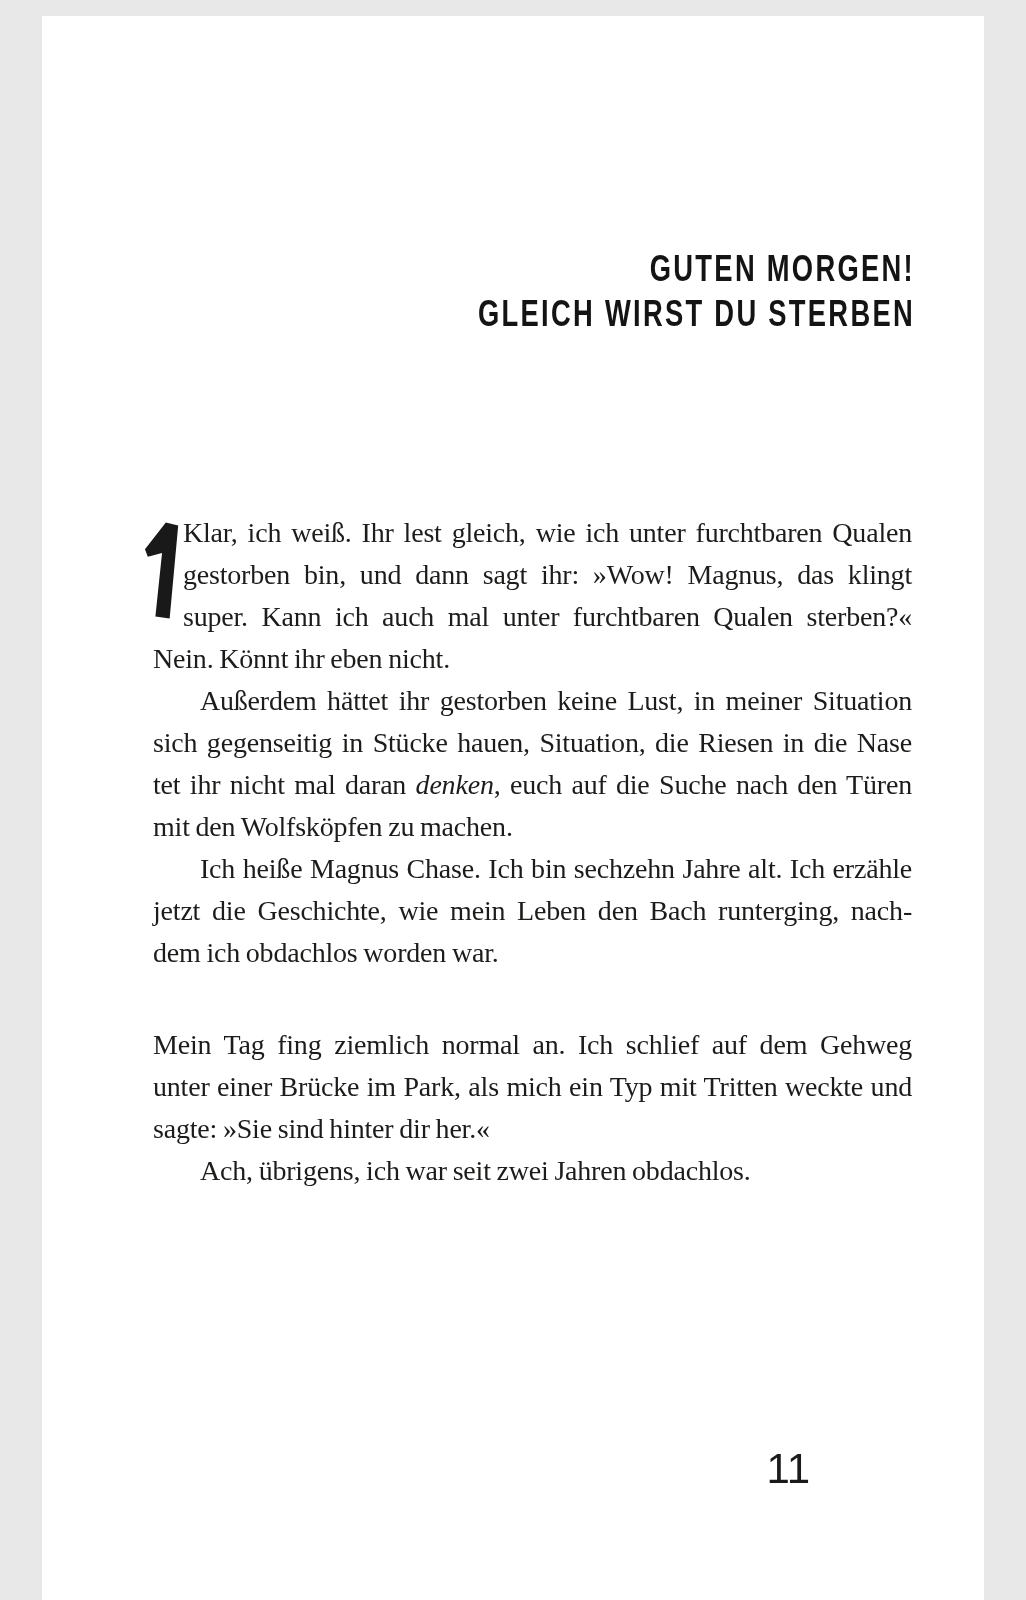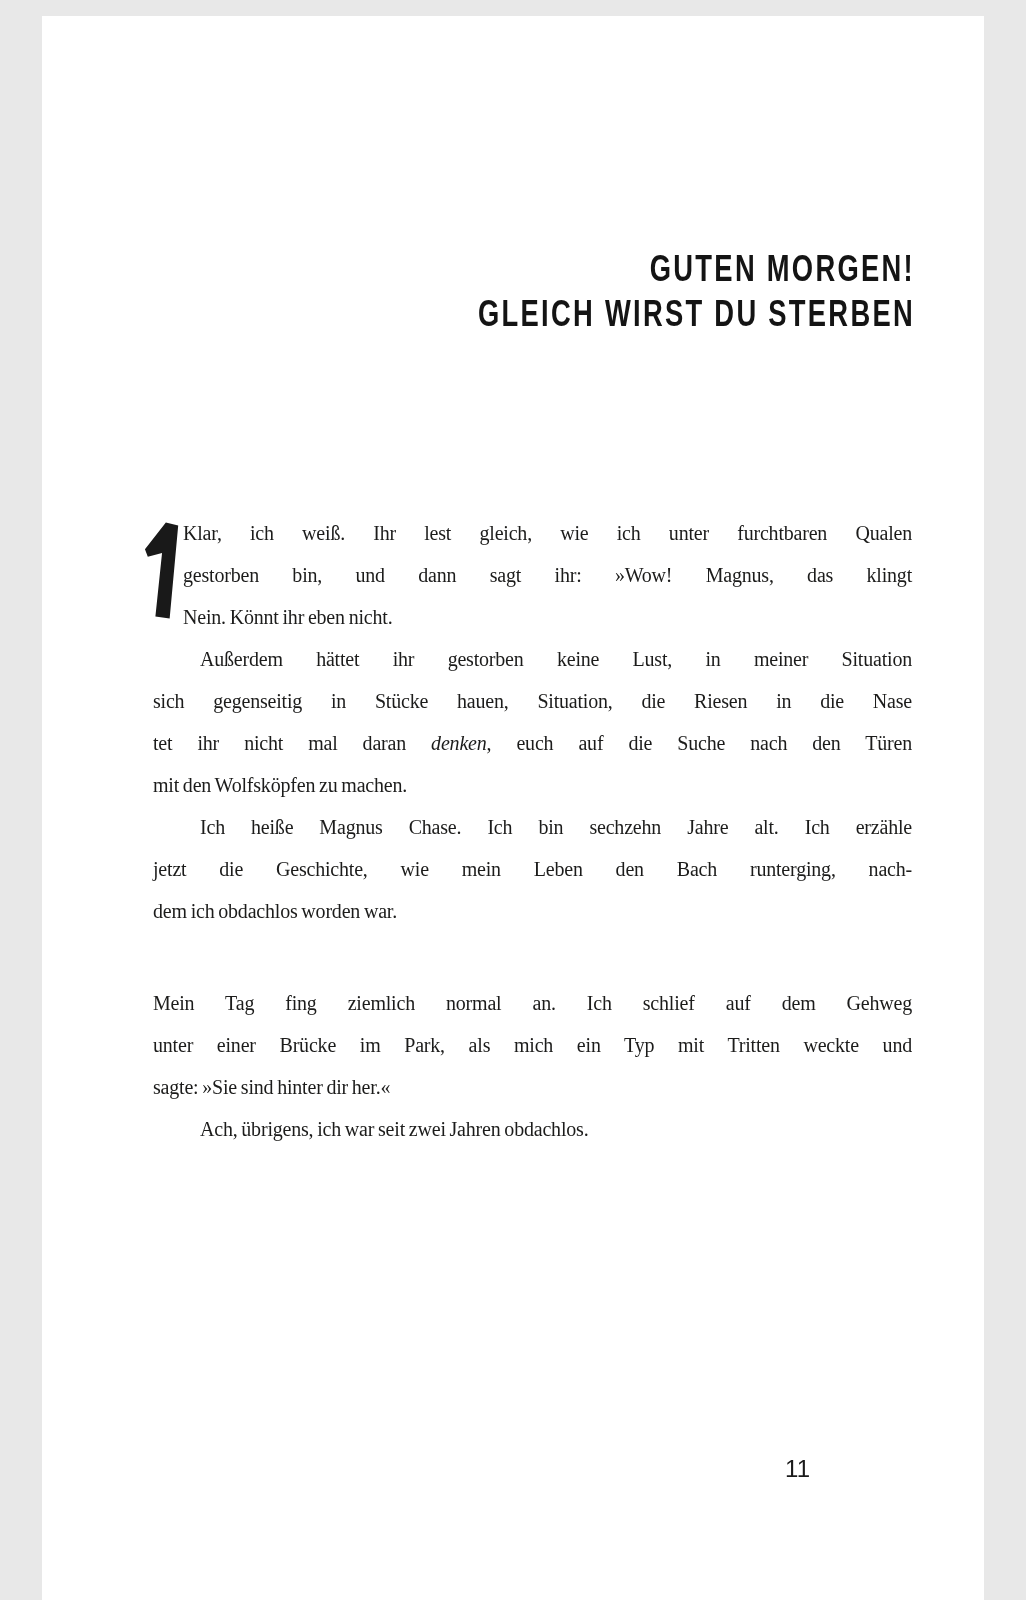--- a/index.html
+++ b/index.html
@@ -29,21 +29,21 @@
     letter-spacing:3px;
     white-space:nowrap;
     transform:scaleX(0.76);
     transform-origin:100% 50%;
     margin-right:-3px;
   }
 
   
   .text-block {
     margin-top:176px;
-    font-size:20px;
+    font-size:28px;
     line-height:42px;
     letter-spacing:-0.2px;
     word-spacing:-1px;
   }
   .para { }
   .para.section-break { margin-top:50px; }
   .line {
     text-align:justify;
     text-align-last:justify;
   }
@@ -63,21 +63,21 @@
     margin:7px 0 0 -9px;
     overflow:visible;
   }
 
   
   .page-number {
     position:absolute;
     top:1436px;
     right:174px;
     font-family:"Liberation Sans", sans-serif;
-    font-size:24px;
+    font-size:42px;
     line-height:34px;
     color:#1a1a1a;
   }
 </style>
 </head>
 <body>
 
 <div class="page">
 
   <div class="chapter-title">
@@ -87,20 +87,21 @@
 
   <div class="text-block">
       <div class="para">
   <span class="dropcap-float" aria-hidden="true">
     <svg viewBox="0 0 40 108">
       <polygon fill="#191919" points="1,31 23,3 36,6 27,104 12,102 19,35 4,39"></polygon>
     </svg>
   </span>
 <div class="line">Klar, ich weiß. Ihr lest gleich, wie ich unter furchtbaren Qualen</div>
         <div class="line">gestorben bin, und dann sagt ihr: »Wow! Magnus, das klingt</div>
+        <div class="line">super. Kann ich auch mal unter furchtbaren Qualen sterben?«</div>
         <div class="line last">Nein. Könnt ihr eben nicht.</div>
       </div>
       <div class="para">
         <div class="line indent">Außerdem hättet ihr gestorben keine Lust, in meiner Situation</div>
         <div class="line">sich gegenseitig in Stücke hauen, Situation, die Riesen in die Nase</div>
         <div class="line">tet ihr nicht mal daran <em>denken</em>, euch auf die Suche nach den Türen</div>
         <div class="line last">mit den Wolfsköpfen zu machen.</div>
       </div>
       <div class="para">
         <div class="line indent">Ich heiße Magnus Chase. Ich bin sechzehn Jahre alt. Ich erzähle</div>

